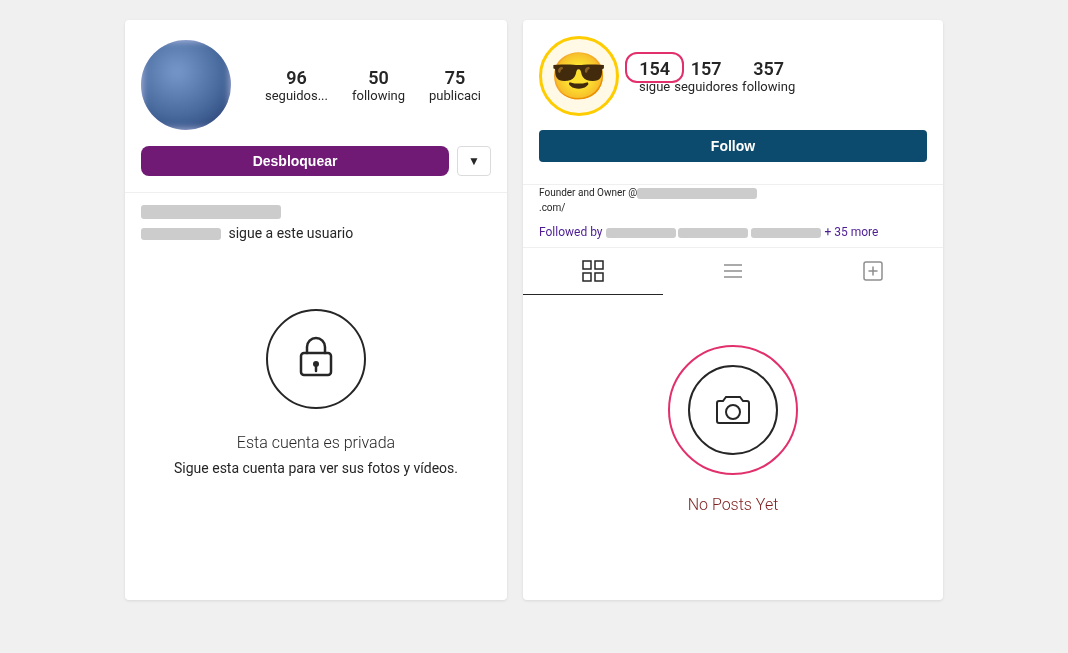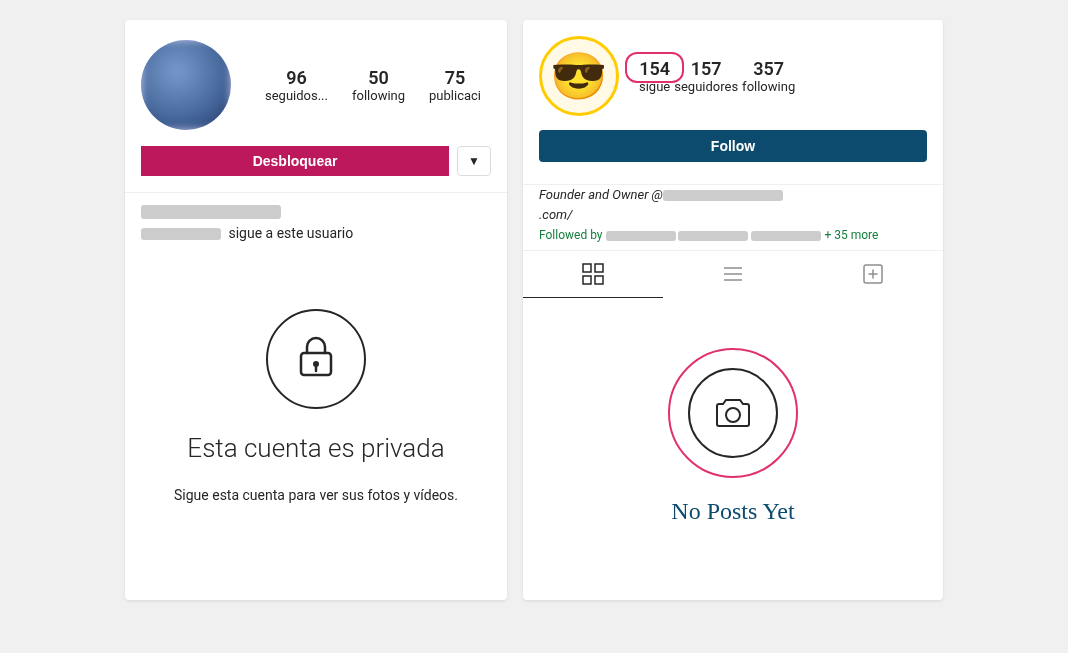--- a/index.html
+++ b/index.html
@@ -83,24 +83,24 @@
       font-size: 13px;
       color: #262626;
     }
     .action-row {
       display: flex;
       gap: 8px;
       margin-top: 12px;
     }
     .btn-unblock {
       flex: 1;
-      background: #be185d;
+      background: #701a75;
       color: #fff;
       border: none;
-      border-radius: 0;
+      border-radius: 8px;
       padding: 7px 16px;
       font-size: 14px;
       font-weight: 600;
       cursor: pointer;
       text-align: center;
     }
     .btn-dropdown {
       background: #fff;
       border: 1px solid #dbdbdb;
       border-radius: 4px;
@@ -149,24 +149,24 @@
       align-items: center;
       justify-content: center;
       margin-bottom: 24px;
     }
     .lock-icon {
       font-size: 44px;
       color: #262626;
       line-height: 1;
     }
     .private-title {
-      font-size: 26px;
+      font-size: 16px;
       font-weight: 300;
       color: #262626;
-      margin-bottom: 24px;
+      margin-bottom: 8px;
       text-align: center;
     }
     .private-subtitle {
       font-size: 14px;
       color: #262626;
       text-align: left;
     }
 
     
     .right-header {
@@ -227,37 +227,36 @@
       border-radius: 4px;
       padding: 8px;
       font-size: 14px;
       font-weight: 600;
       cursor: pointer;
     }
     .bio-section {
       padding: 0 16px 8px;
     }
     .bio-text {
-      font-size: 13px;
+      font-size: 10px;
       color: #262626;
       line-height: 1.5;
-      font-style: italic;
     }
     .bio-blur {
       display: inline-block;
       width: 120px;
       height: 11px;
       background: #ccc;
       border-radius: 3px;
       vertical-align: middle;
     }
     .followed-by {
       font-size: 12px;
-      color: #15803d;
-      margin-top: 4px;
+      color: #4c1d95;
+      margin-top: 10px;
     }
     .followed-blur {
       display: inline-block;
       width: 70px;
       height: 10px;
       background: #ccc;
       border-radius: 3px;
       vertical-align: middle;
     }
 
@@ -307,24 +306,23 @@
     .camera-inner-circle {
       width: 90px;
       height: 90px;
       border-radius: 50%;
       border: 2px solid #262626;
       display: flex;
       align-items: center;
       justify-content: center;
     }
     .no-posts-label {
-      font-size: 24px;
+      font-size: 16px;
       font-weight: 300;
-      color: #0c4a6e;
-      font-family: Liberation Serif, serif;
+      color: #7f1d1d;
     }
   </style>
 </head>
 <body>
 
 <div class="container">
 
   <div class="panel left-panel">
     <div class="left-header">
       <div class="left-profile-row">

